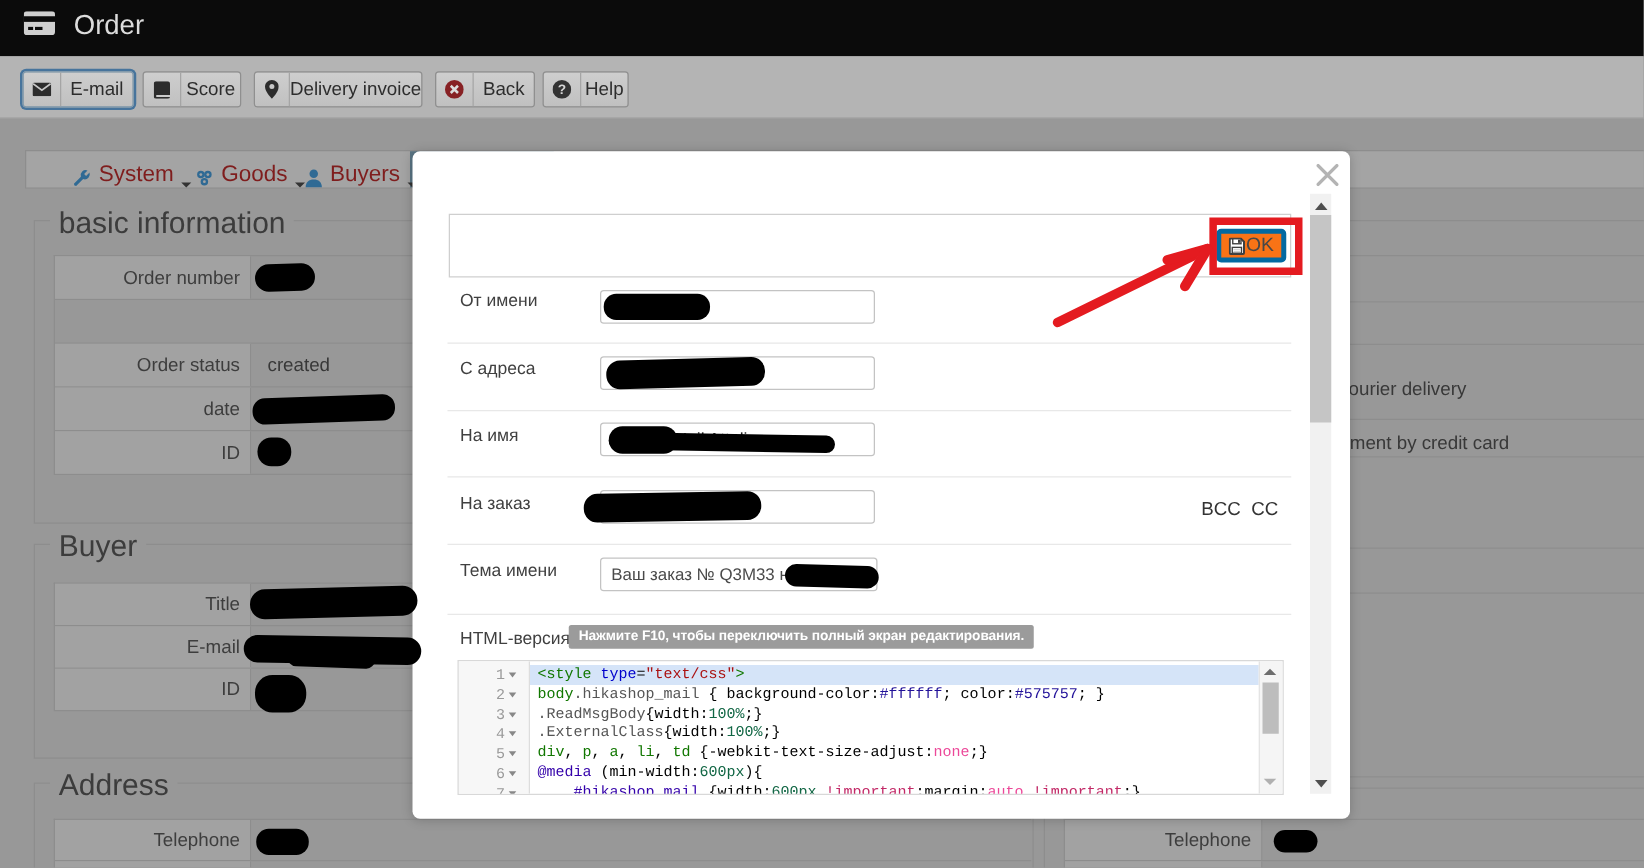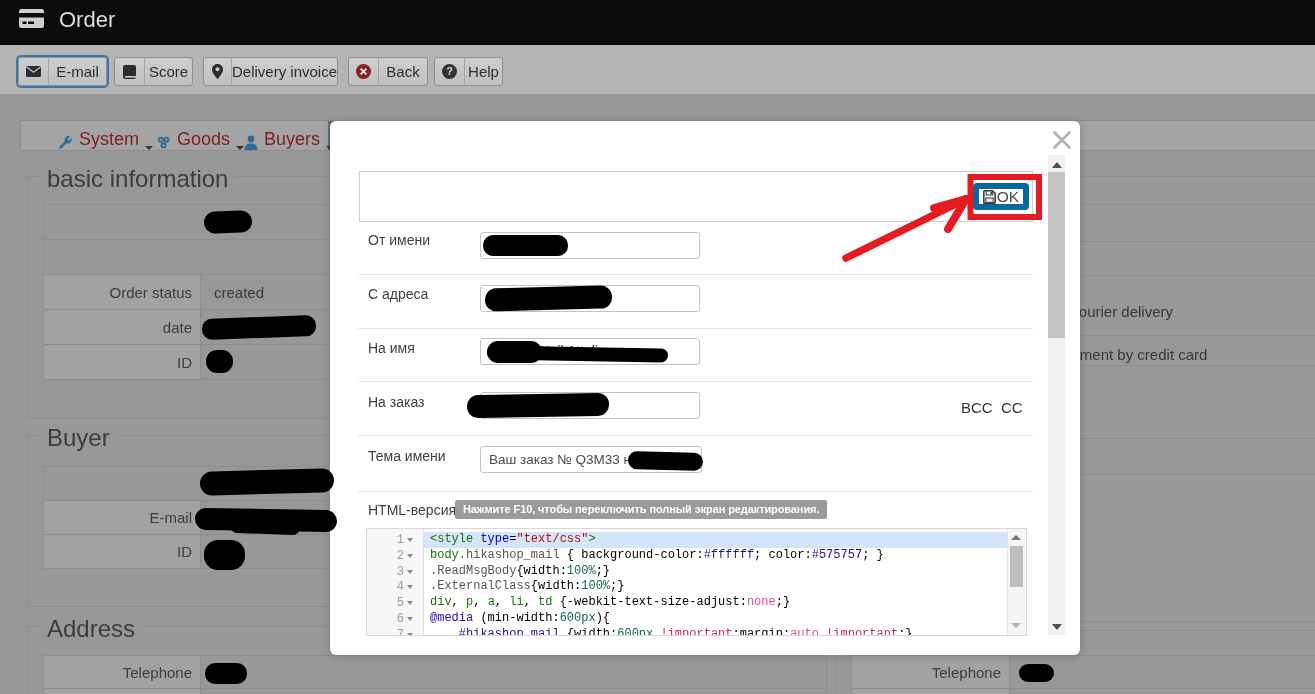--- a/index.html
+++ b/index.html
@@ -31,22 +31,22 @@
   .row{position:relative;box-sizing:border-box;border-bottom:1px solid #8d8d8d;display:flex;}
   .lc{box-sizing:border-box;background:#a2a2a2;border-right:1px solid #8d8d8d;
       display:flex;align-items:center;justify-content:flex-end;padding-right:8px;
       font-size:15px;color:#3d3d3d;}
   .vc{flex:1;display:flex;align-items:center;padding-left:13px;font-size:15px;color:#383838;}
   
   #modal{left:330px;top:121px;width:750px;height:534px;background:#fff;border-radius:6px;
          box-shadow:0 1px 9px rgba(0,0,0,0.2);}
   
   #mtoolbox{left:359px;top:171px;width:674px;height:51px;box-sizing:border-box;border:1px solid #cfcfcf;background:#fff;}
-  #okbtn{left:973px;top:183px;width:56px;height:27px;box-sizing:border-box;border:6px solid #0369a1;
-         border-radius:4px;background:#ffffff;
+  #okbtn{left:973px;top:183px;width:56px;height:27px;box-sizing:border-box;border:4px solid #0369a1;
+         border-radius:4px;background:#f97316;
          display:flex;align-items:center;justify-content:center;font-size:15.5px;color:#484848;}
   .sep{position:absolute;left:358px;width:675px;height:1px;background:#e8e8e8;}
   .flabel{position:absolute;left:368px;font-size:14px;color:#404040;}
   .finput{position:absolute;left:480px;width:220px;height:27px;box-sizing:border-box;
           border:1px solid #c3c3c3;border-radius:3px;background:#fff;
           font-size:14px;color:#4a4a4a;line-height:25px;padding-left:8px;overflow:hidden;}
   #bcc{left:961px;top:399px;font-size:15px;color:#333;}
   #chip{left:455px;top:500px;height:19px;line-height:19px;background:#9b9b9b;color:#fff;
         font-weight:bold;font-size:11px;letter-spacing:-0.1px;padding:0 8px;border-radius:2px;}
   
@@ -157,20 +157,21 @@
       </svg>
     Buyers<span class="caret"></span>
   </div>
 </div>
 
 <div class="fs" style="left:27px;top:176px;width:798px;height:241px;">
   <span class="leg">basic information</span>
 </div>
 <div class="tbl" style="left:43px;top:204px;width:782px;">
   <div class="row" style="height:35px;">
+      <div class="lc" style="width:157px;">Order number</div>
       <div class="vc"></div>
     </div>
   <div class="row" style="height:35px;">
       <div class="vc"></div>
     </div>
   <div class="row" style="height:35px;">
       <div class="lc" style="width:157px;">Order status</div>
       <div class="vc">created</div>
     </div>
   <div class="row" style="height:35px;">
@@ -181,20 +182,21 @@
       <div class="lc" style="width:157px;">ID</div>
       <div class="vc"></div>
     </div>
 </div>
 
 <div class="fs" style="left:27px;top:435px;width:798px;height:170px;">
   <span class="leg">Buyer</span>
 </div>
 <div class="tbl" style="left:43px;top:466px;width:782px;">
   <div class="row" style="height:34px;">
+      <div class="lc" style="width:157px;">Title</div>
       <div class="vc"></div>
     </div>
   <div class="row" style="height:34px;">
       <div class="lc" style="width:157px;">E-mail</div>
       <div class="vc"></div>
     </div>
   <div class="row" style="height:34px;">
       <div class="lc" style="width:157px;">ID</div>
       <div class="vc"></div>
     </div>

